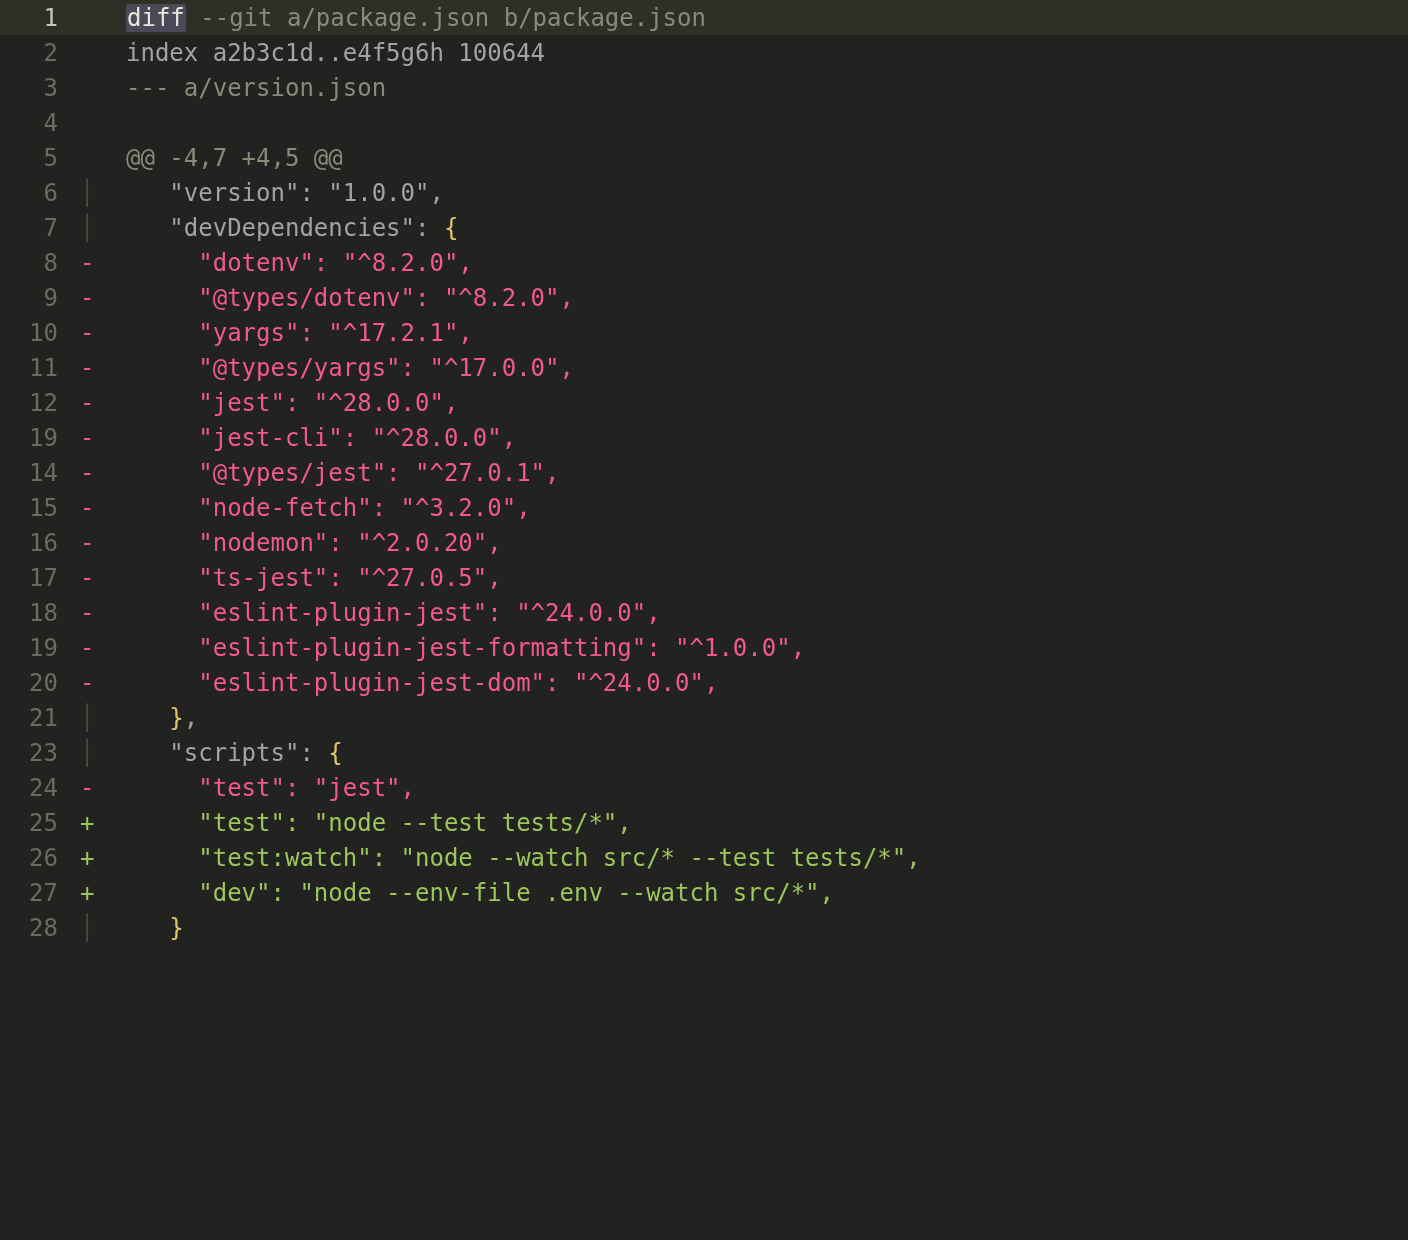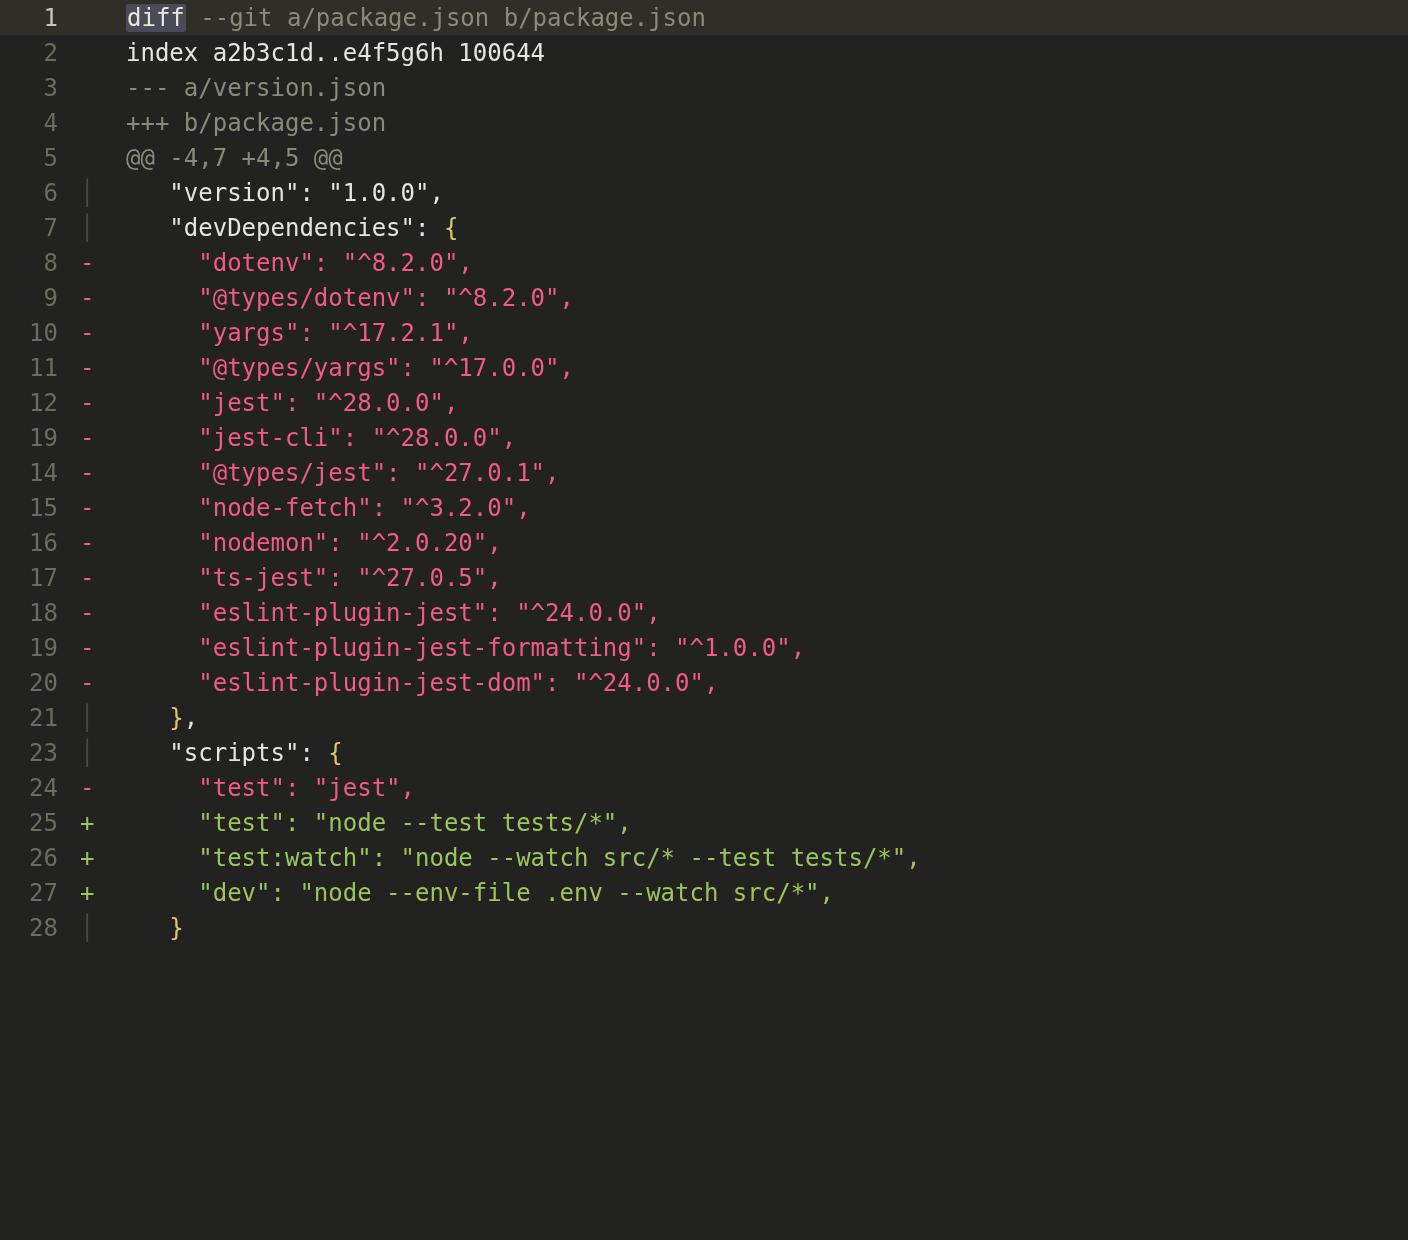--- a/index.html
+++ b/index.html
@@ -52,39 +52,39 @@
     color: #f15a8a;
   }
   .marker-plus {
     color: #9cc65c;
   }
   .code {
     flex: 1;
     margin-left: 16px;
   }
   .c-dim    { color: #8a8a7a; }
-  .c-white  { color: #e5e5e5; }
+  .c-white  { color: #a3a3a3; }
   .c-yellow { color: #e2c56b; }
   .c-red    { color: #f15a8a; }
   .c-green  { color: #9cc65c; }
   .sel {
     background: #4a4a58;
     color: #e8e8da;
     padding: 0 1px;
     border-radius: 2px;
   }
 </style>
 </head>
 <body>
 
 <div class="editor" id="editor-root">
     <div class="line highlight"><div class="gutter">1</div><div class="marker-col"></div><div class="code"><span class="sel">diff</span><span class="c-dim"> --git a/package.json b/package.json</span></div></div>
     <div class="line"><div class="gutter">2</div><div class="marker-col"></div><div class="code"><span class="c-white">index a2b3c1d..e4f5g6h 100644</span></div></div>
     <div class="line"><div class="gutter">3</div><div class="marker-col"></div><div class="code"><span class="c-dim">--- a/version.json</span></div></div>
-    <div class="line"><div class="gutter">4</div><div class="marker-col"></div><div class="code"><span class="c-dim">+++ b/package.json</span></div></div>
+    <div class="line"><div class="gutter">4</div><div class="marker-col"></div></div>
     <div class="line"><div class="gutter">5</div><div class="marker-col"></div><div class="code"><span class="c-dim">@@ -4,7 +4,5 @@</span></div></div>
     <div class="line"><div class="gutter">6</div><div class="marker-col"><span class="marker-pipe">│</span></div><div class="code"><span class="c-white">   "version": "1.0.0",</span></div></div>
     <div class="line"><div class="gutter">7</div><div class="marker-col"><span class="marker-pipe">│</span></div><div class="code"><span class="c-white">   "devDependencies": </span><span class="c-yellow">{</span></div></div>
     <div class="line"><div class="gutter">8</div><div class="marker-col"><span class="marker-minus">-</span></div><div class="code"><span class="c-red">     "dotenv": "^8.2.0",</span></div></div>
     <div class="line"><div class="gutter">9</div><div class="marker-col"><span class="marker-minus">-</span></div><div class="code"><span class="c-red">     "@types/dotenv": "^8.2.0",</span></div></div>
     <div class="line"><div class="gutter">10</div><div class="marker-col"><span class="marker-minus">-</span></div><div class="code"><span class="c-red">     "yargs": "^17.2.1",</span></div></div>
     <div class="line"><div class="gutter">11</div><div class="marker-col"><span class="marker-minus">-</span></div><div class="code"><span class="c-red">     "@types/yargs": "^17.0.0",</span></div></div>
     <div class="line"><div class="gutter">12</div><div class="marker-col"><span class="marker-minus">-</span></div><div class="code"><span class="c-red">     "jest": "^28.0.0",</span></div></div>
     <div class="line"><div class="gutter">19</div><div class="marker-col"><span class="marker-minus">-</span></div><div class="code"><span class="c-red">     "jest-cli": "^28.0.0",</span></div></div>
     <div class="line"><div class="gutter">14</div><div class="marker-col"><span class="marker-minus">-</span></div><div class="code"><span class="c-red">     "@types/jest": "^27.0.1",</span></div></div>

